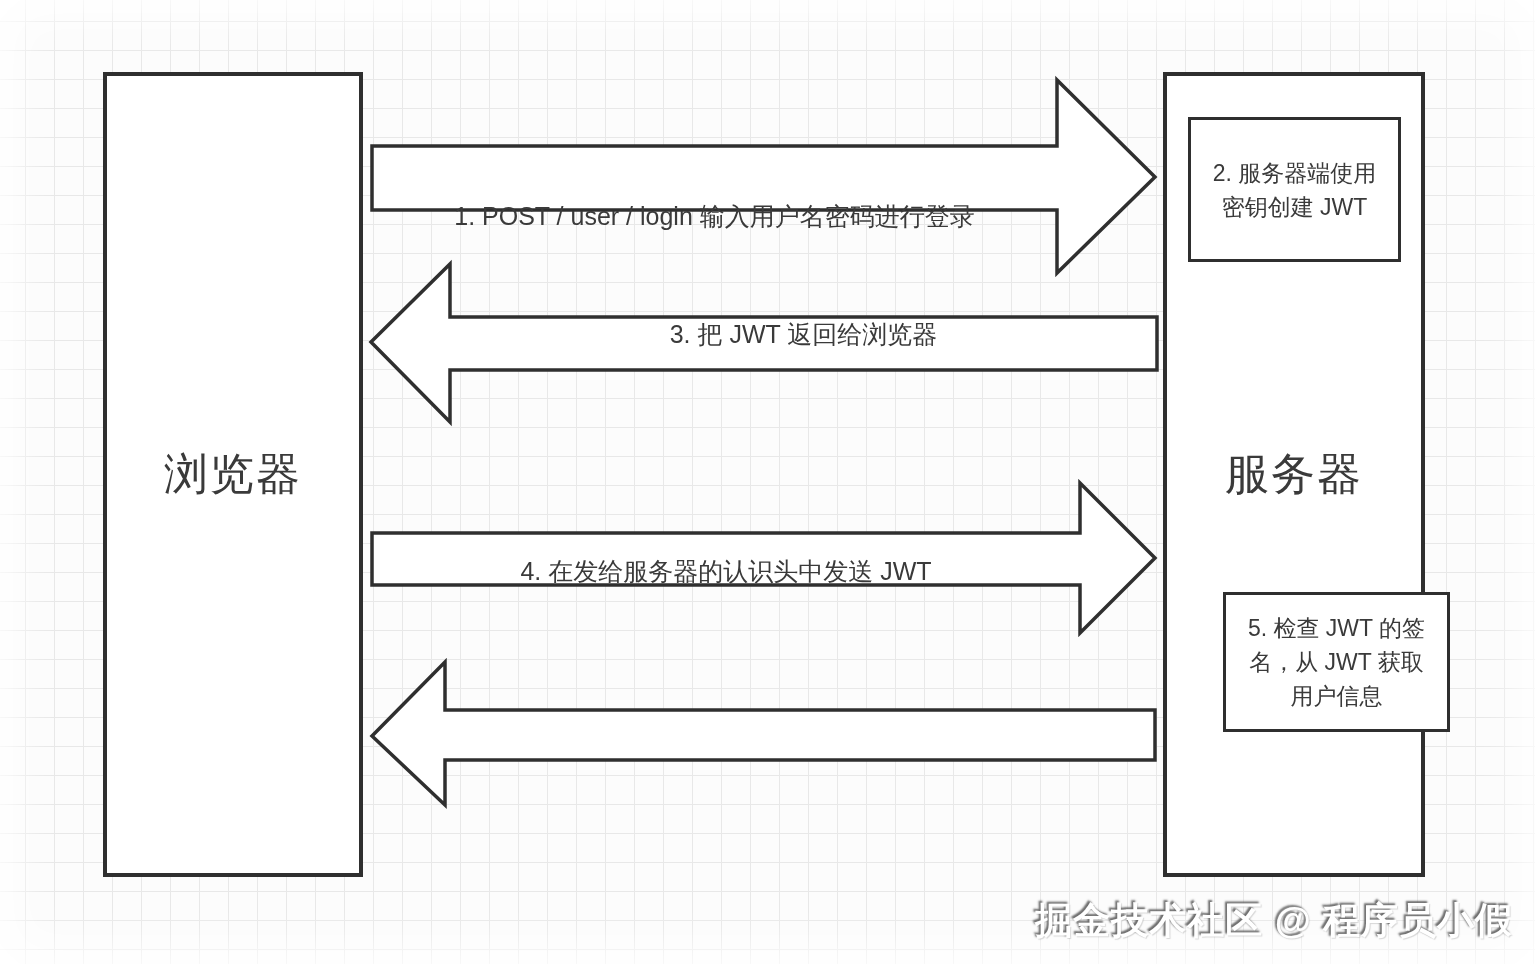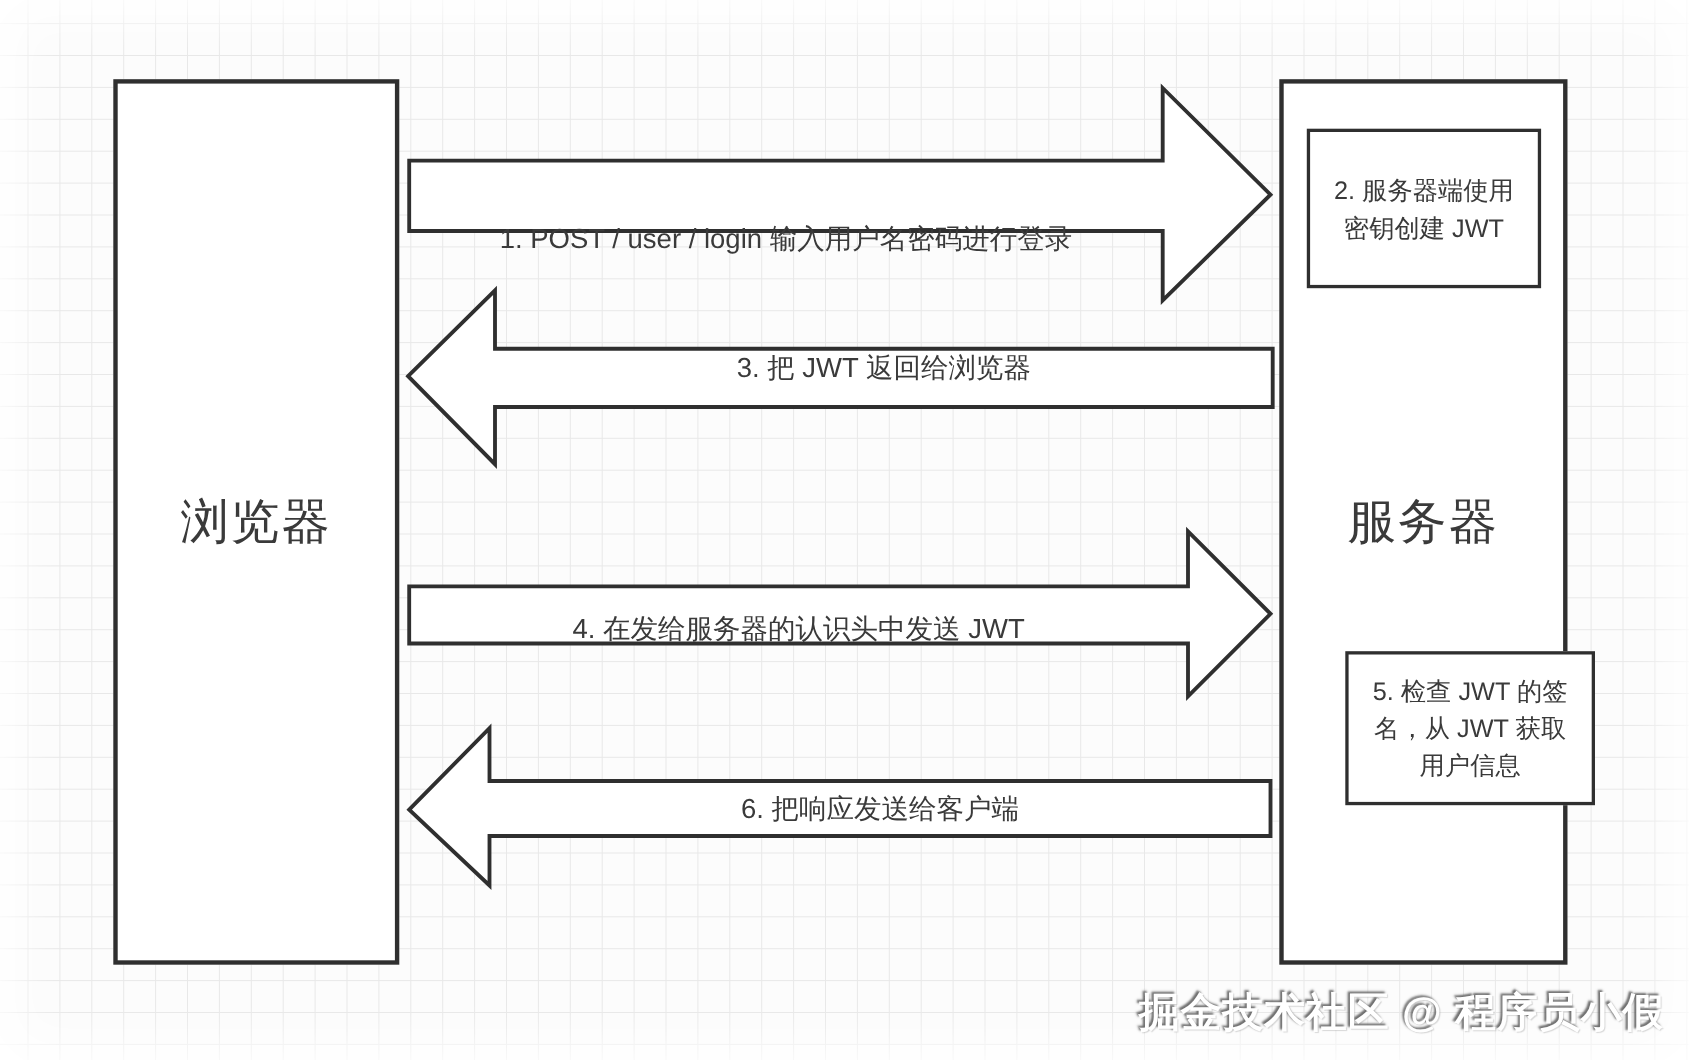--- a/index.html
+++ b/index.html
@@ -87,17 +87,16 @@
     <span>2. 服务器端使用密钥创建 JWT</span>
   </div>
 
   <div class="note note-5">
     <span>5. 检查 JWT 的签名，从 JWT 获取用户信息</span>
   </div>
 
   <div class="arrow-label arrow-label-1">1. POST / user / login 输入用户名密码进行登录</div>
   <div class="arrow-label arrow-label-3">3. 把 JWT 返回给浏览器</div>
   <div class="arrow-label arrow-label-4">4. 在发给服务器的认识头中发送 JWT</div>
-  <div class="arrow-label arrow-label-6">6. 把响应发送给客户端</div>
 
   <div class="watermark">掘金技术社区 @ 程序员小假</div>
 
 </div>
 
 </body></html>

